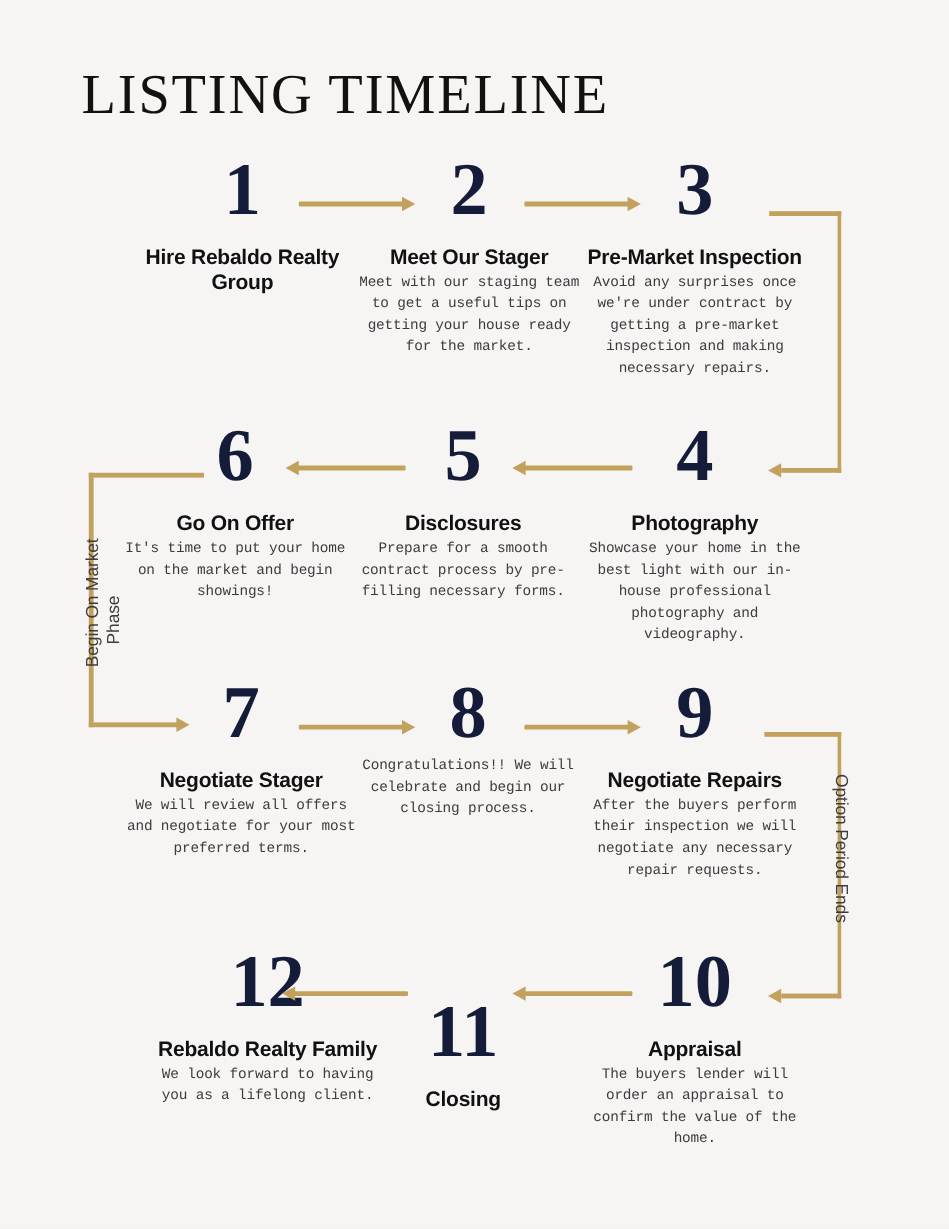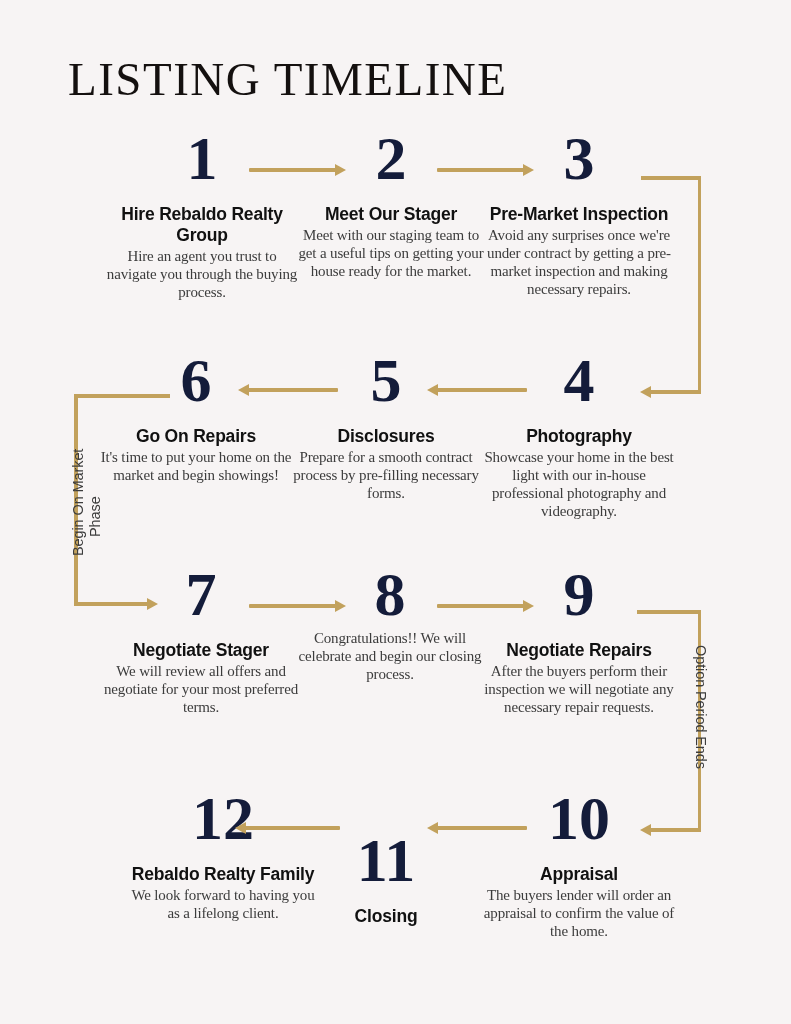--- a/index.html
+++ b/index.html
@@ -47,23 +47,23 @@
   .step-head {
     font-family: "Liberation Sans", sans-serif;
     font-weight: bold;
     font-size: 17.5px;
     line-height: 21px;
     color: #111111;
     letter-spacing: -0.2px;
     margin-top: 12px;
   }
   .step-body {
-    font-family: Liberation Serif, serif;
+    font-family: Liberation Mono, monospace;
     font-weight: normal;
-    font-size: 15px;
+    font-size: 12px;
     line-height: 18px;
     color: #3c3c3c;
     margin-top: 1px;
     letter-spacing: -0.15px;
   }
 
   
   .arrow {
     position: absolute;
     height: 18px;
@@ -128,21 +128,20 @@
 </head>
 <body>
 
 <div id="page">
 
   <div id="title">LISTING TIMELINE</div>
 
   <div class="step" style="left:104px; top:126px;">
     <div class="step-num">1</div>
     <div class="step-head">Hire Rebaldo Realty Group</div>
-    <div class="step-body">Hire an agent you trust to navigate you through the buying process.</div>
   </div>
 
   <div class="step" style="left:293px; top:126px;">
     <div class="step-num">2</div>
     <div class="step-head">Meet Our Stager</div>
     <div class="step-body">Meet with our staging team to get a useful tips on getting your house ready for the market.</div>
   </div>
 
   <div class="step" style="left:481px; top:126px;">
     <div class="step-num">3</div>
@@ -172,21 +171,21 @@
   </div>
 
   <div class="step" style="left:288px; top:348px;">
     <div class="step-num">5</div>
     <div class="step-head">Disclosures</div>
     <div class="step-body">Prepare for a smooth contract process by pre-filling necessary forms.</div>
   </div>
 
   <div class="step" style="left:98px; top:348px;">
     <div class="step-num">6</div>
-    <div class="step-head">Go On Repairs</div>
+    <div class="step-head">Go On Offer</div>
     <div class="step-body">It's time to put your home on the market and begin showings!</div>
   </div>
 
   <div class="arrow" style="left:427px; top:381px; width:100px;">
     <div class="shaft" style="left:9px; right:0;"></div>
     <div class="headL"></div>
   </div>
 
   <div class="arrow" style="left:238px; top:381px; width:100px;">
     <div class="shaft" style="left:9px; right:0;"></div>

